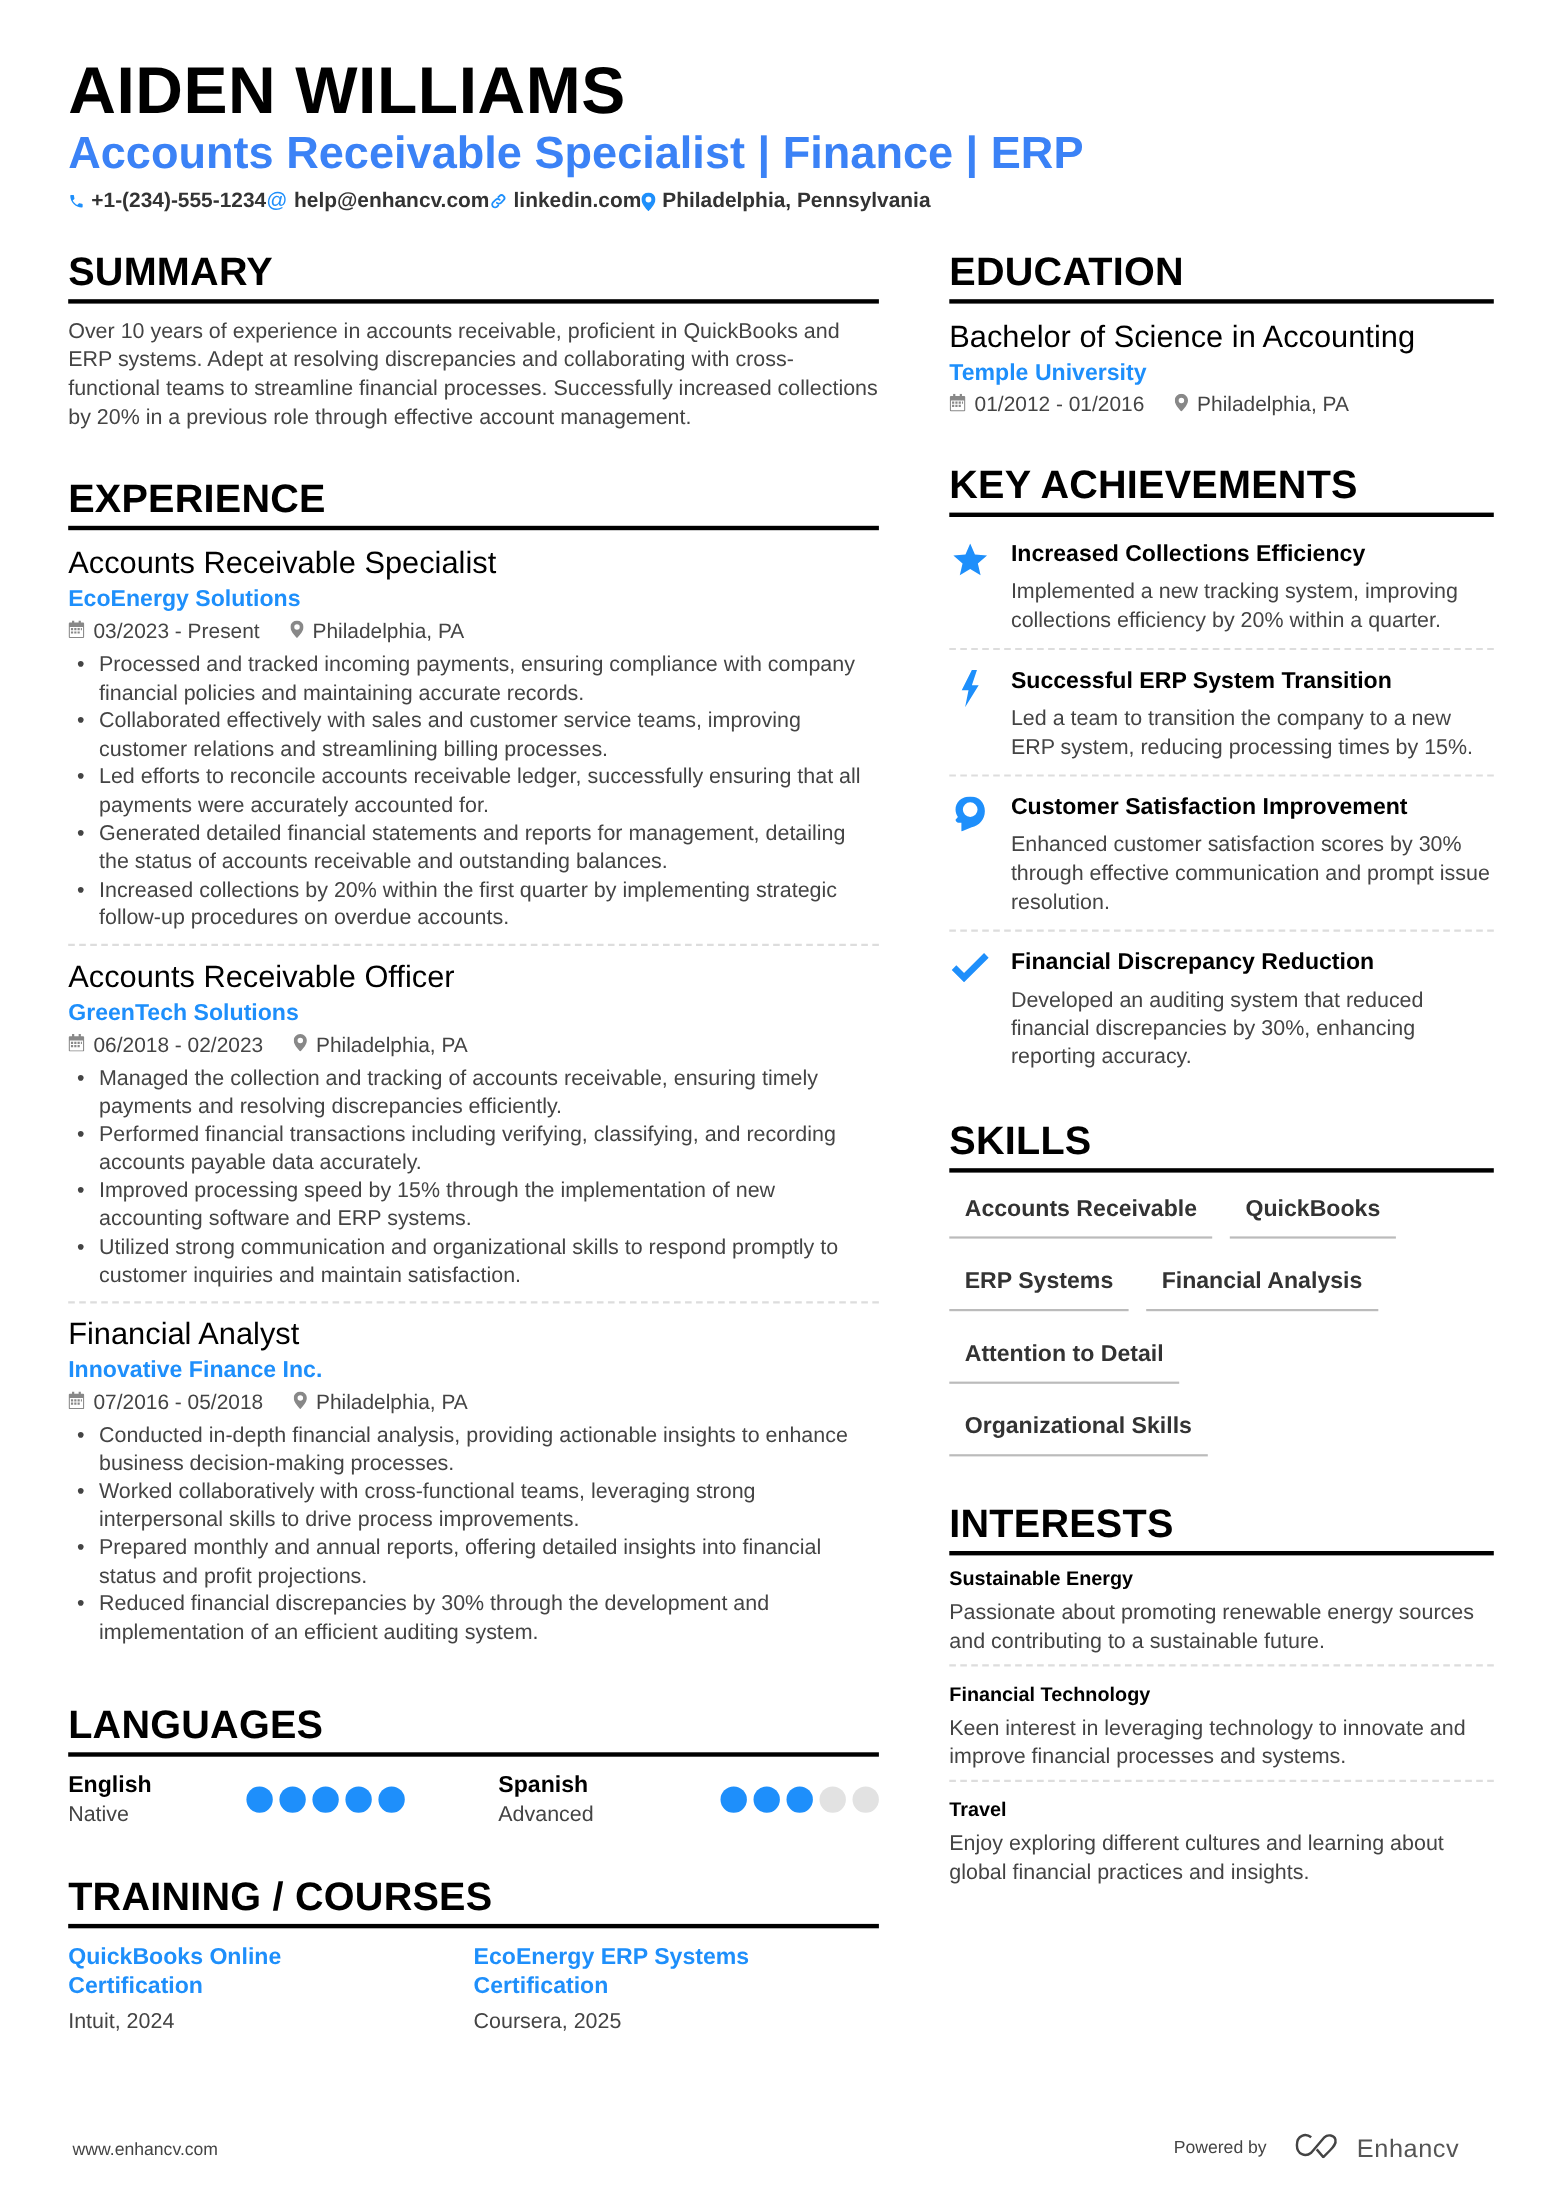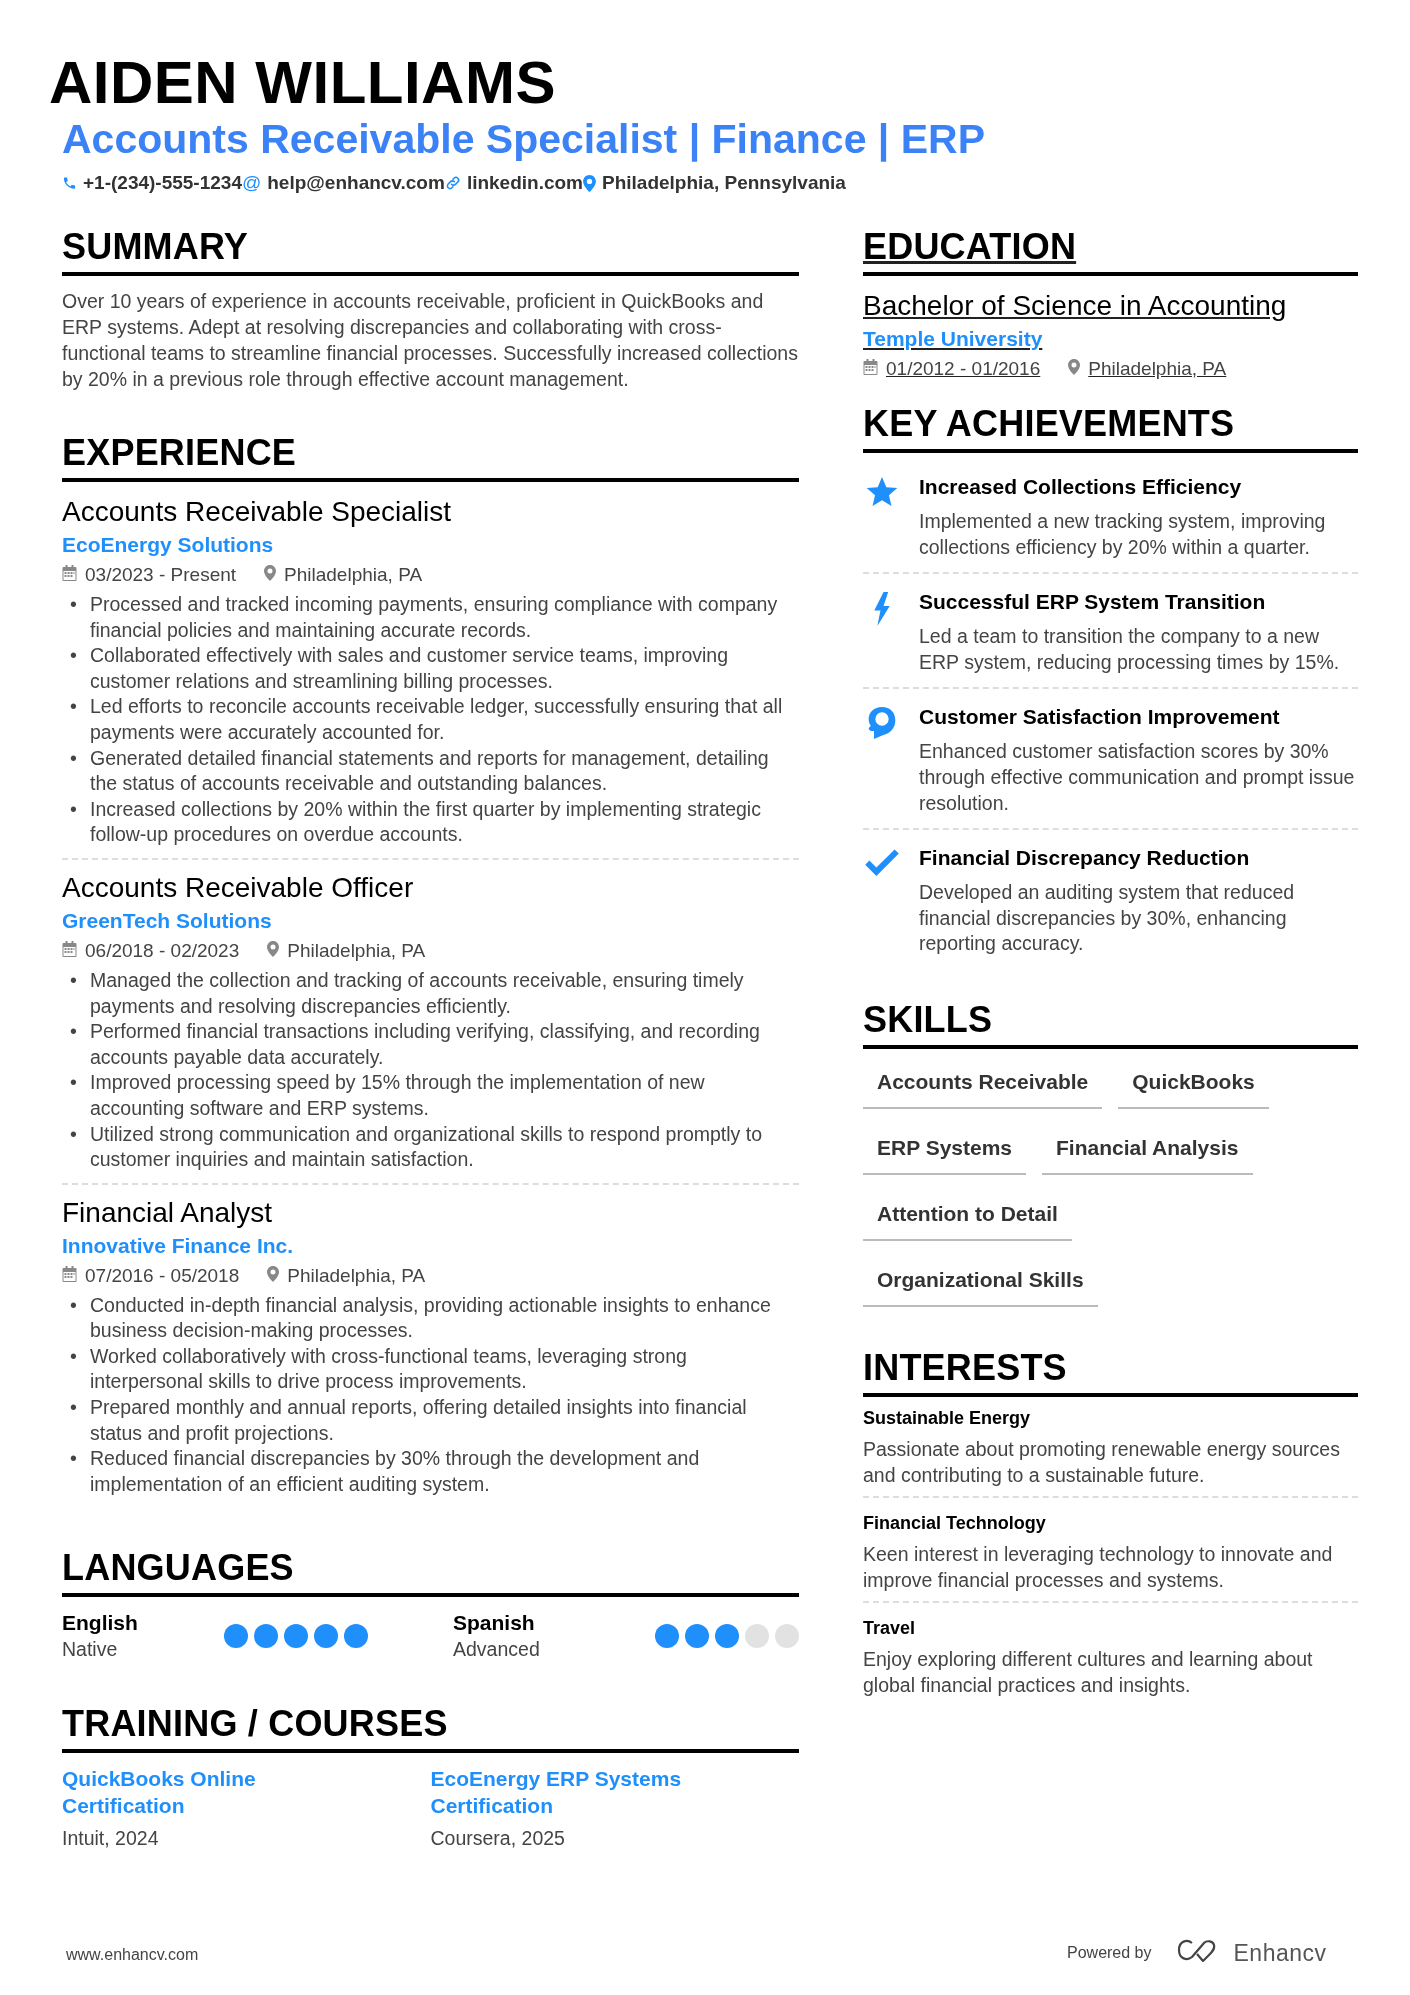--- a/index.html
+++ b/index.html
@@ -1,21 +1,21 @@
 <!DOCTYPE html>
 <html><head>
 <meta charset="utf-8">
 <style>
   * { box-sizing: border-box; margin: 0; padding: 0; }
   html, body { width: 1410px; height: 1995px; background: #ffffff; }
   body { position: relative; font-family: "Liberation Sans", sans-serif; color: #222; overflow: hidden; }
   .abs { position: absolute; }
 
   
-  .name { left: 49px; top: 50px; font-size: 60px; font-weight: 700; color: #000; letter-spacing: 0.5px; line-height: 66px; }
+  .name { left: 62px; top: 50px; font-size: 60px; font-weight: 700; color: #000; letter-spacing: 0.5px; line-height: 66px; }
   .subtitle { left: 62px; top: 120px; font-size: 41px; font-weight: 700; color: #3b82f6; line-height: 38px; }
   .contacts { left: 62px; top: 172px; display: flex; align-items: center; font-size: 19px; font-weight: 700; color: #333; }
   .contact { display: flex; align-items: center; gap: 6px; }
   .contact svg { display: block; }
 
   
   .col-left { left: 62px; top: 226px; width: 737px; }
   .col-right { left: 863px; top: 226px; width: 495px; }
 
   .section-title { font-size: 36px; font-weight: 700; color: #000; line-height: 42px; padding-bottom: 4px; border-bottom: 4px solid #000; margin-bottom: 12px; letter-spacing: 0.2px; }
@@ -42,21 +42,21 @@
   .dot.off { background: #e2e2e2; }
 
   .courses { display: flex; }
   .course { width: 391px; }
   .course-title { font-size: 21px; font-weight: 700; color: #1e8ffb; line-height: 27px; }
   .course-sub { font-size: 19.5px; color: #444; line-height: 27px; margin-top: 6px; }
 
   
   .degree { font-size: 28px; color: #000; line-height: 36px; }
   .school { font-size: 21px; font-weight: 700; color: #1e8ffb; line-height: 30px; }
-  .edu { margin-bottom: 19px; text-decoration: underline; }
+  .edu { margin-bottom: 36px; }
 
   .ach { display: flex; gap: 18px; padding: 8px 0 12px 0; }
   .ach.sep { border-bottom: 2px dashed #ddd; margin-bottom: 6px; }
   .ach-icon { width: 38px; flex: none; display: flex; justify-content: center; padding-top: 4px; }
   .ach-title { font-size: 21px; font-weight: 700; color: #000; line-height: 28px; margin-bottom: 8px; }
   .ach-desc { font-size: 19.5px; color: #444; line-height: 25.6px; }
   .ach-list { margin-bottom: 30px; }
 
   .skills { display: flex; flex-wrap: wrap; gap: 18px 16px; margin-bottom: 40px; }
   .skill { font-size: 21px; font-weight: 700; color: #333; padding: 8px 14px 12px 14px; border-bottom: 2px solid #bbb; line-height: 26px; }

